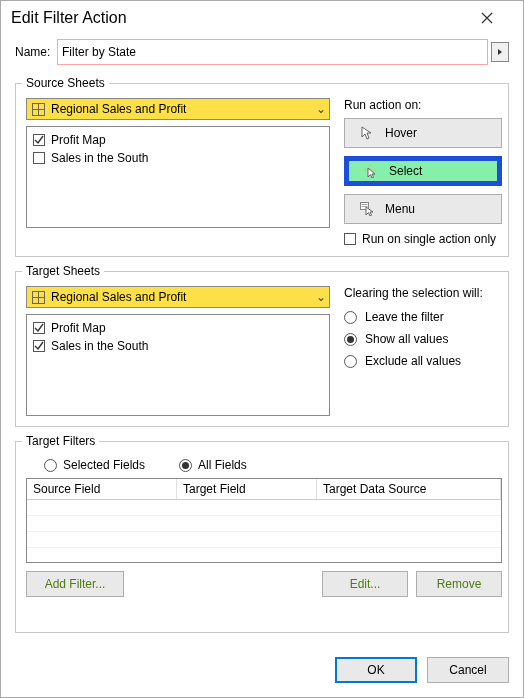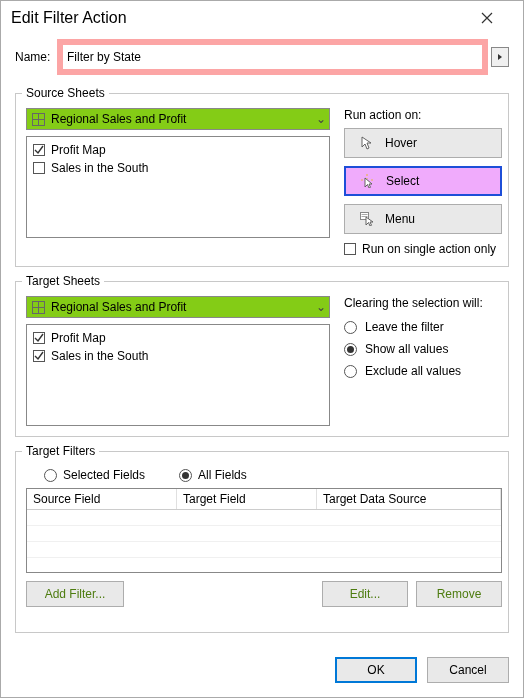--- a/index.html
+++ b/index.html
@@ -6,44 +6,44 @@
 body { margin: 0; background: #fff; width: 524px; height: 698px; overflow: hidden; }
 .window { width: 524px; height: 698px; border: 1px solid #aaa; background: #fff; display: flex; flex-direction: column; }
 .titlebar { display: flex; align-items: center; padding: 8px 10px 6px 10px; }
 .titlebar .title { font-size: 16px; flex: 1; }
 .titlebar .close { width: 32px; text-align: center; cursor: pointer; }
 .titlebar .close svg { stroke: #333; }
 .content { flex: 1; padding: 0 14px 10px 14px; display: flex; flex-direction: column; }
 
 .name-row { display: flex; align-items: center; margin: 6px 0 10px 0; }
 .name-row .lbl { width: 42px; }
-.name-row input { flex: 1; height: 20px; border: 6px solid #fca5a5; padding: 12px 4px; background: #fff; }
+.name-row input { flex: 1; height: 20px; border: 1px solid #fca5a5; padding: 12px 4px; background: #fff; }
 .name-row .drop { width: 18px; height: 20px; margin-left: 3px; border: 1px solid #888; background: #f0f0f0; display: flex; align-items: center; justify-content: center; cursor: pointer; }
 
 .group { position: relative; border: 1px solid #c8c8c8; margin: 8px 0 6px 0; padding: 14px 6px 10px 10px; }
 .group > .legend { position: absolute; top: -8px; left: 6px; background: #fff; padding: 0 4px; font-size: 12px; }
 
 .sheets-row { display: flex; gap: 14px; }
 .sheets-left { flex: 1; min-width: 0; }
 .sheets-right { width: 158px; }
 
-.dd { display: flex; align-items: center; border: 1px solid #888; height: 22px; background: #84cc16; cursor: pointer; }
+.dd { display: flex; align-items: center; border: 1px solid #888; height: 22px; background: #fde047; cursor: pointer; }
 .dd .icon { width: 22px; display: flex; align-items: center; justify-content: center; }
 .dd .txt { flex: 1; padding: 0 2px; }
 .dd .chev { width: 16px; text-align: center; color: #444; }
 
 .listbox { border: 1px solid #888; background: #fff; margin-top: 6px; height: 102px; padding: 4px 6px; }
 .listbox .item { display: flex; align-items: center; height: 18px; gap: 6px; }
 .chk { width: 12px; height: 12px; border: 1px solid #555; display: inline-flex; align-items: center; justify-content: center; background: #fff; cursor: pointer; }
 .chk.checked svg { display: block; }
 .chk svg { display: none; }
 
 .rlabel { margin-bottom: 6px; }
 .action-btn { display: flex; align-items: center; gap: 10px; width: 100%; height: 30px; border: 1px solid #adadad; background: #e9e9e9; margin-bottom: 8px; cursor: pointer; padding-left: 14px; }
-.action-btn.selected { background: #f0abfc; border: 2px solid #1d4ed8; }
+.action-btn.selected { background: #86efac; border: 5px solid #1d4ed8; }
 .action-btn .bicon { width: 16px; display: flex; align-items: center; justify-content: center; }
 .action-btn .btxt { flex: 1; text-align: left; }
 
 .single-row { display: flex; align-items: center; gap: 6px; margin-top: 2px; }
 
 .radio-list .r { display: flex; align-items: center; gap: 8px; height: 22px; cursor: pointer; }
 .radio { width: 13px; height: 13px; border-radius: 50%; border: 1px solid #555; display: inline-flex; align-items: center; justify-content: center; background: #fff; }
 .radio.sel::after { content: ''; width: 7px; height: 7px; border-radius: 50%; background: #333; }
 
 .filters-head { display: flex; gap: 22px; margin: 2px 0 6px 6px; }

